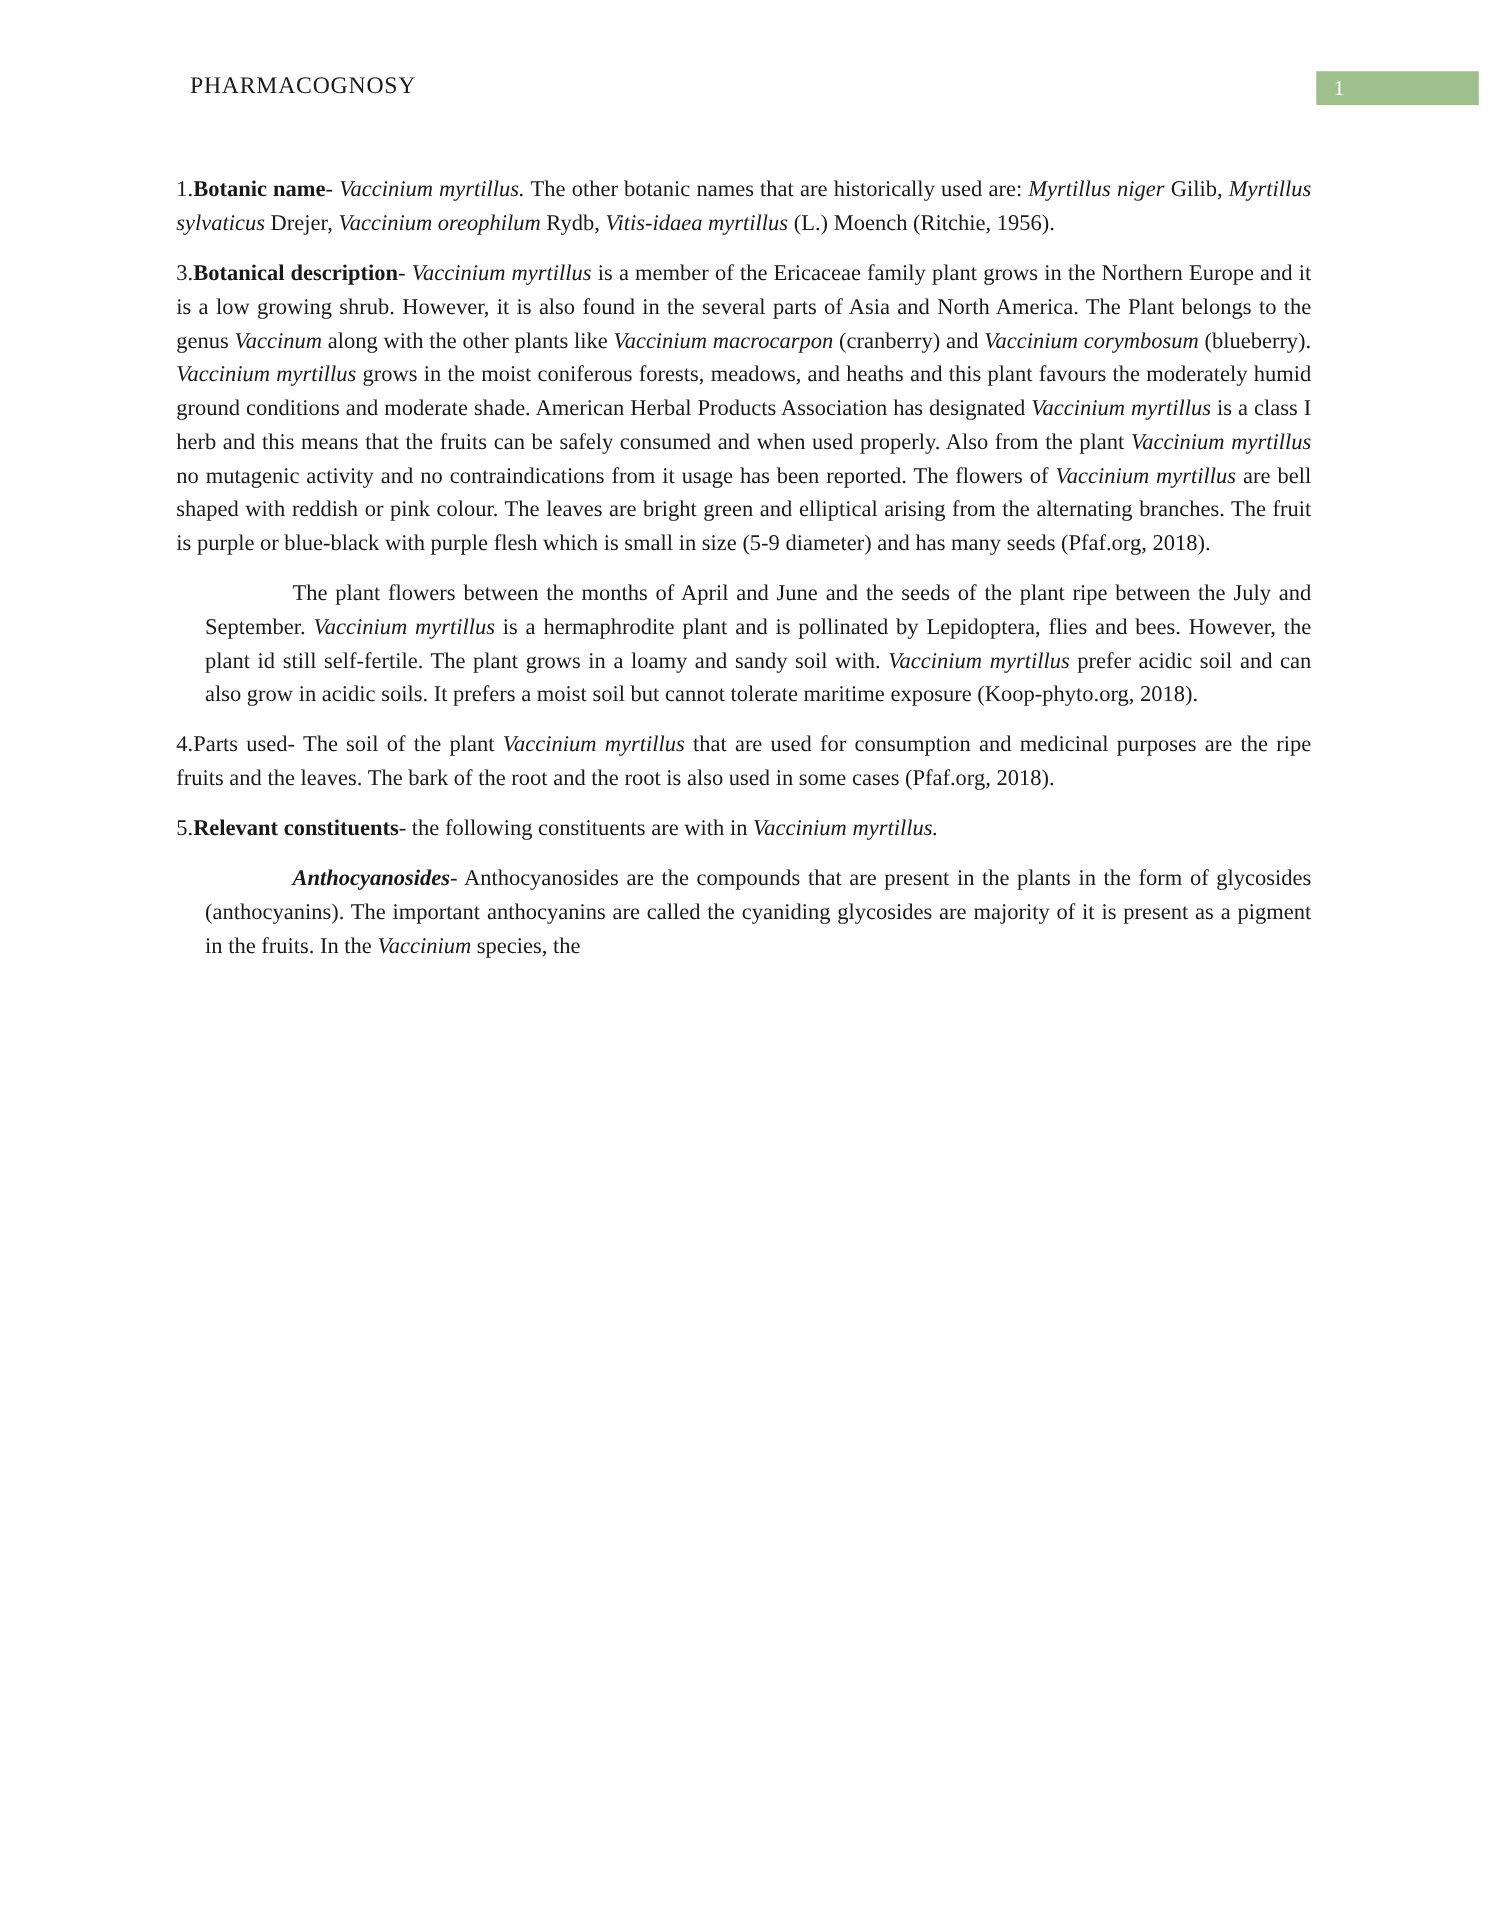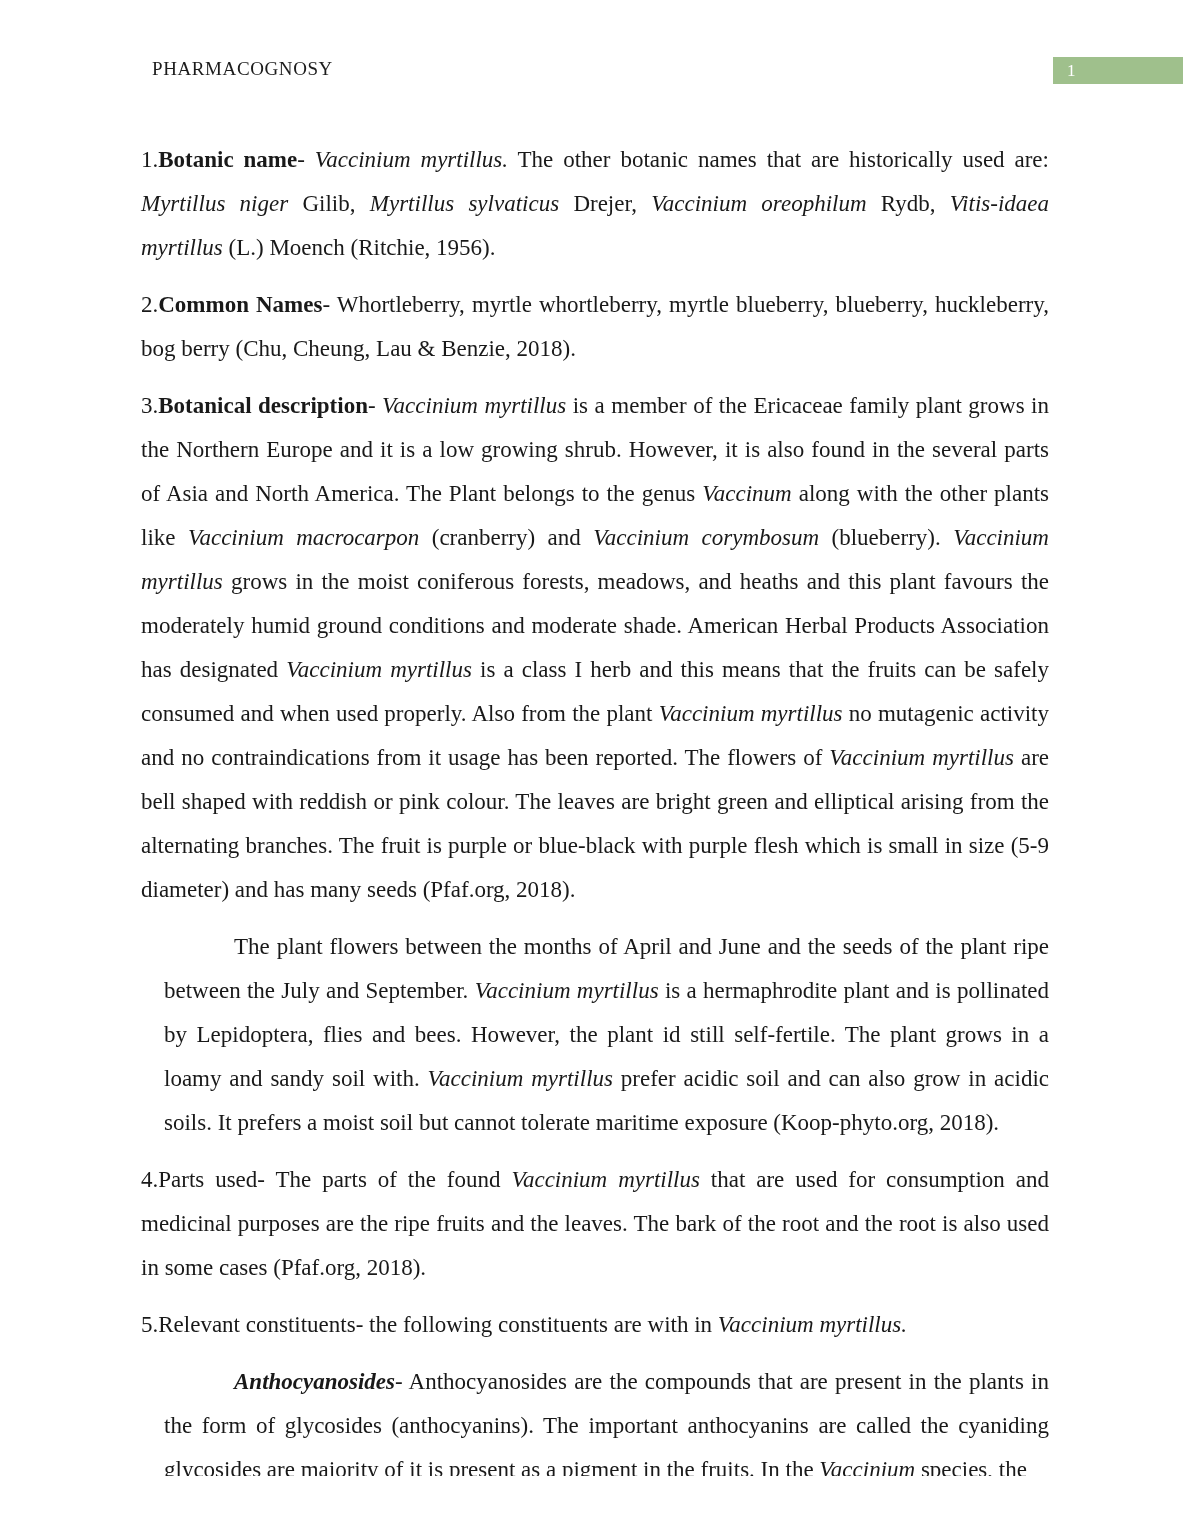--- a/index.html
+++ b/index.html
@@ -40,39 +40,38 @@
     padding-left: 14px;
   }
   .doc-body {
     position: absolute;
     left: 141px;
     top: 138px;
     width: 908px;
   }
   p.para {
     margin: 0 0 13px 0;
-    font-size: 23px;
-    line-height: 44px;
+    font-size: 18px;
+    line-height: 27px;
     text-align: justify;
   }
   p.para.indent {
     text-indent: 70px;
     margin-left: 23px;
   }
 </style>
 </head>
 <body>
 
 <div class="page">
   <div class="header-title">PHARMACOGNOSY</div>
   <div class="page-badge" style="background: rgb(159, 192, 140);">
     <span>1</span>
   </div>
   <div class="doc-body" id="doc-body">
       <p class="para"><span>1.</span><span style="font-weight: bold;">Botanic name</span><span>- </span><span style="font-style: italic;">Vaccinium myrtillus.</span><span> The other botanic names that are historically used are: </span><span style="font-style: italic;">Myrtillus niger</span><span> Gilib, </span><span style="font-style: italic;">Myrtillus sylvaticus</span><span> Drejer, </span><span style="font-style: italic;">Vaccinium oreophilum</span><span> Rydb, </span><span style="font-style: italic;">Vitis-idaea myrtillus</span><span> (L.) Moench (Ritchie, 1956).</span></p>
-      <p class="para"><span>2.</span><span style="font-weight: bold;">Common Names</span><span>- Whortleberry, myrtle whortleberry, myrtle blueberry, blueberry, huckleberry, bog berry (Chu, Cheung, Lau &amp; Benzie, 2018).</span></p>
       <p class="para"><span>3.</span><span style="font-weight: bold;">Botanical description</span><span>- </span><span style="font-style: italic;">Vaccinium myrtillus</span><span> is a member of the Ericaceae family plant grows in the Northern Europe and it is a low growing shrub. However, it is also found in the several parts of Asia and North America. The Plant belongs to the genus </span><span style="font-style: italic;">Vaccinum</span><span> along with the other plants like </span><span style="font-style: italic;">Vaccinium macrocarpon</span><span> (cranberry) and </span><span style="font-style: italic;">Vaccinium corymbosum</span><span> (blueberry). </span><span style="font-style: italic;">Vaccinium myrtillus</span><span> grows in the moist coniferous forests, meadows, and heaths and this plant favours the moderately humid ground conditions and moderate shade. American Herbal Products Association has designated </span><span style="font-style: italic;">Vaccinium myrtillus</span><span> is a class I herb and this means that the fruits can be safely consumed and when used properly. Also from the plant </span><span style="font-style: italic;">Vaccinium myrtillus</span><span> no mutagenic activity and no contraindications from it usage has been reported. The flowers of </span><span style="font-style: italic;">Vaccinium myrtillus</span><span> are bell shaped with reddish or pink colour. The leaves are bright green and elliptical arising from the alternating branches. The fruit is purple or blue-black with purple flesh which is small in size (5-9 diameter) and has many seeds (Pfaf.org, 2018).</span></p>
       <p class="para indent"><span>The plant flowers between the months of April and June and the seeds of the plant ripe between the July and September. </span><span style="font-style: italic;">Vaccinium myrtillus</span><span> is a hermaphrodite plant and is pollinated by Lepidoptera, flies and bees. However, the plant id still self-fertile. The plant grows in a loamy and sandy soil with. </span><span style="font-style: italic;">Vaccinium myrtillus</span><span> prefer acidic soil and can also grow in acidic soils. It prefers a moist soil but cannot tolerate maritime exposure (Koop-phyto.org, 2018).</span></p>
-      <p class="para"><span>4.</span><span style="font-weight: normal;">Parts used</span><span>- The parts of the found </span><span style="font-style: italic;">Vaccinium myrtillus</span><span> that are used for consumption and medicinal purposes are the ripe fruits and the leaves. The bark of the root and the root is also used in some cases (Pfaf.org, 2018).</span></p>
-      <p class="para"><span>5.</span><span style="font-weight: normal;">Relevant constituents</span><span>-  the following constituents are with in </span><span style="font-style: italic;">Vaccinium myrtillus.</span></p>
+      <p class="para"><span>4.</span><span style="font-weight: normal;">Parts used</span><span>- The soil of the plant </span><span style="font-style: italic;">Vaccinium myrtillus</span><span> that are used for consumption and medicinal purposes are the ripe fruits and the leaves. The bark of the root and the root is also used in some cases (Pfaf.org, 2018).</span></p>
+      <p class="para"><span>5.</span><span style="font-weight: bold;">Relevant constituents</span><span>-  the following constituents are with in </span><span style="font-style: italic;">Vaccinium myrtillus.</span></p>
       <p class="para indent"><span style="font-weight: bold; font-style: italic;">Anthocyanosides</span><span>- Anthocyanosides are the compounds that are present in the plants in the form of glycosides (anthocyanins). The important anthocyanins are called the cyaniding glycosides are majority of it is present as a pigment in the fruits. In the </span><span style="font-style: italic;">Vaccinium</span><span> species, the</span></p>
     </div>
 </div>
 
 </body></html>

